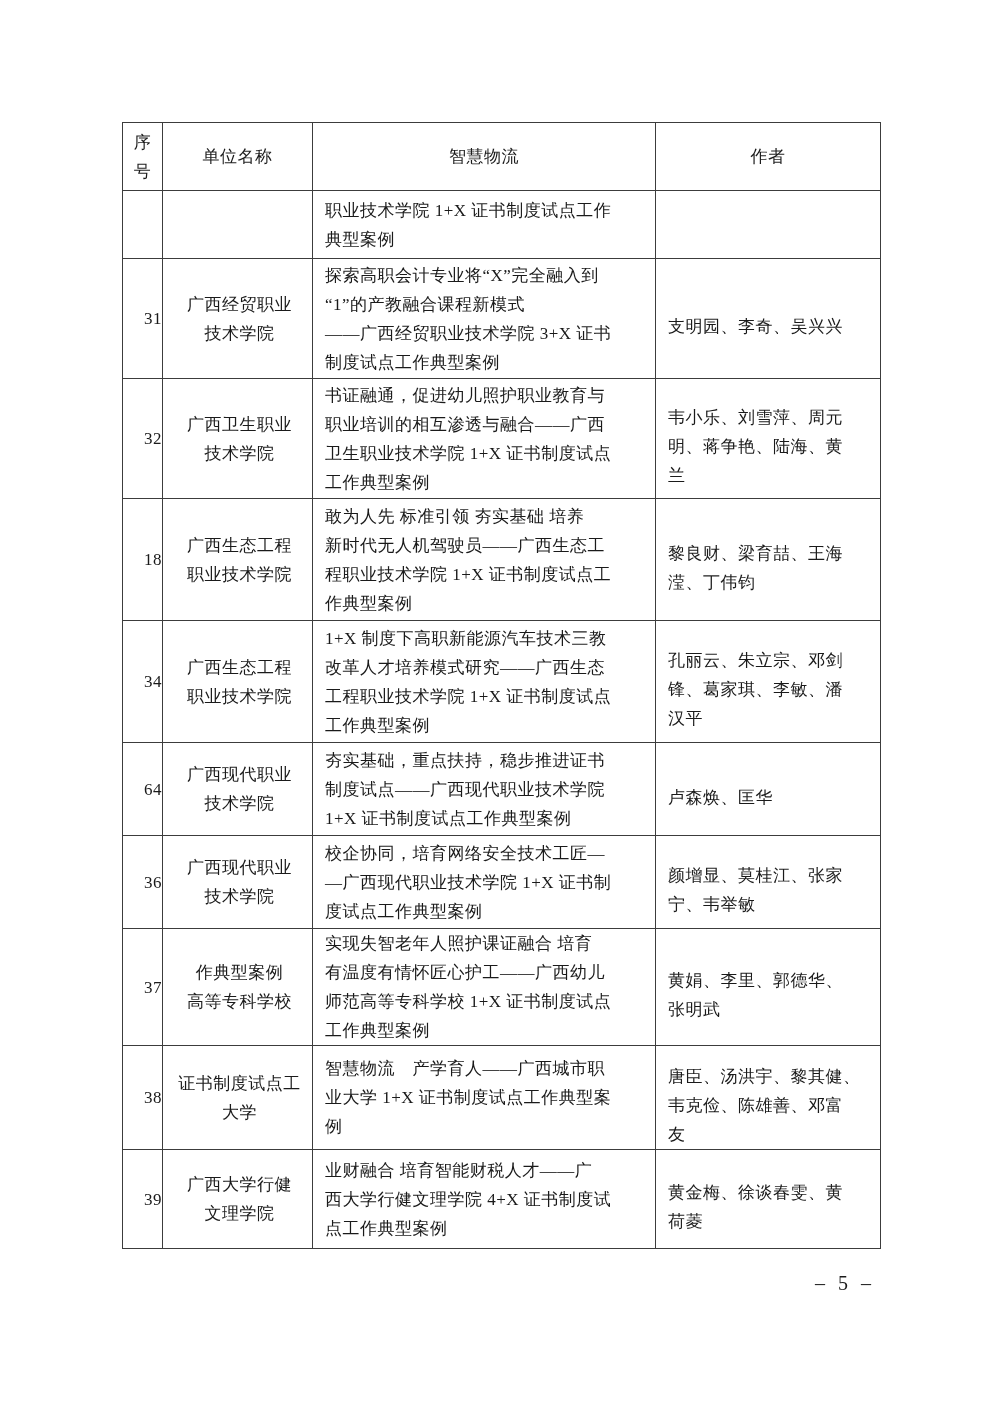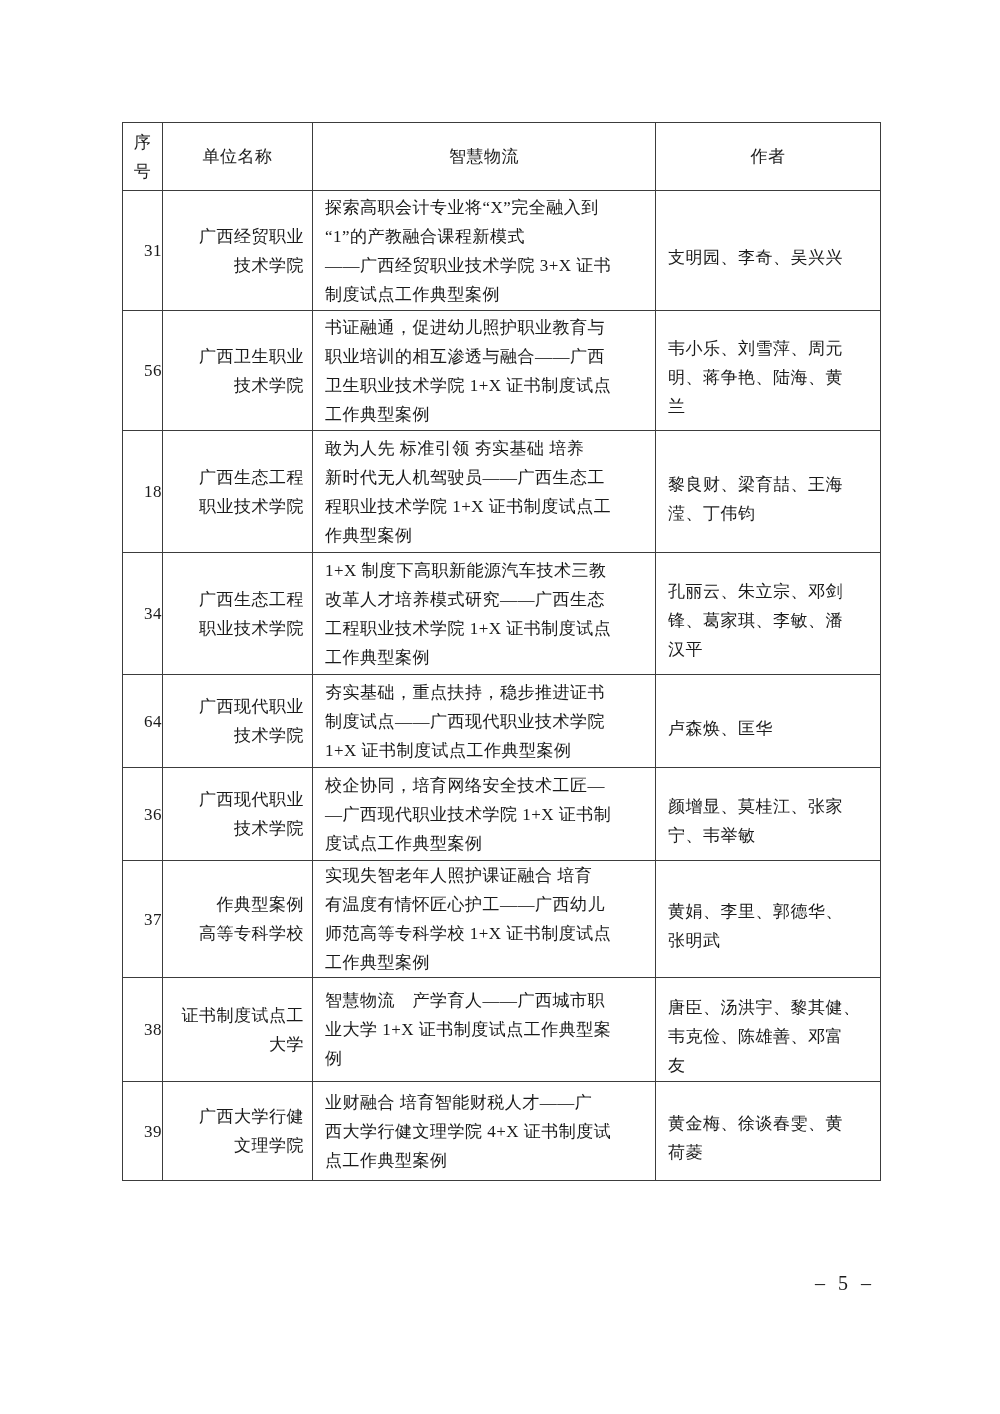--- a/index.html
+++ b/index.html
@@ -30,23 +30,23 @@
     white-space: pre-line;
     overflow: hidden;
     letter-spacing: 0.5px;
   }
   .col-no    { width: 40px; }
   .col-unit  { width: 150px; }
   .col-title { width: 343px; }
   .col-auth  { width: 225px; }
   .case-table th { text-align: center; }
   td.cell-no { text-align: right; }
-  td.cell-unit  { text-align: right; padding: 0 8px 0 12px; margin-top: 30px; }
+  td.cell-unit  { text-align: center; padding: 0 8px 0 12px; margin-top: 30px; }
   td.cell-title { text-align: left; padding: 0 6px 0 12px; }
-  td.cell-auth  { text-align: left; padding: 16px 4px 0 12px; font-family: Liberation Mono, monospace; }
+  td.cell-auth  { text-align: left; padding: 16px 4px 0 12px; }
   tr.hrow   { height: 68px; }
   tr.rh-0   { height: 68px; }
   tr.rh-1   { height: 120px; }
   tr.rh-2   { height: 120px; }
   tr.rh-3   { height: 122px; }
   tr.rh-4   { height: 122px; }
   tr.rh-5   { height: 93px; }
   tr.rh-6   { height: 93px; }
   tr.rh-7   { height: 115px; }
   tr.rh-8   { height: 98px; }
@@ -77,32 +77,39 @@
     <thead>
       <tr class="hrow">
         <th>序
 号</th>
         <th>单位名称</th>
         <th>智慧物流</th>
         <th>作者</th>
       </tr>
     </thead>
     <tbody>
+      <tr class="rh-0">
+        <td class="cell-no"></td>
+        <td class="cell-unit"></td>
+        <td class="cell-title">职业技术学院 1+X 证书制度试点工作
+典型案例</td>
+        <td class="cell-auth"></td>
+      </tr>
       <tr class="rh-1">
         <td class="cell-no">31</td>
         <td class="cell-unit">广西经贸职业
 技术学院</td>
         <td class="cell-title">探索高职会计专业将“X”完全融入到
 “1”的产教融合课程新模式
 ——广西经贸职业技术学院 3+X 证书
 制度试点工作典型案例</td>
         <td class="cell-auth">支明园、李奇、吴兴兴</td>
       </tr>
       <tr class="rh-2">
-        <td class="cell-no">56</td>
+        <td class="cell-no">32</td>
         <td class="cell-unit">广西卫生职业
 技术学院</td>
         <td class="cell-title">书证融通，促进幼儿照护职业教育与
 职业培训的相互渗透与融合——广西
 卫生职业技术学院 1+X 证书制度试点
 工作典型案例</td>
         <td class="cell-auth">韦小乐、刘雪萍、周元
 明、蒋争艳、陆海、黄
 兰</td>
       </tr>

